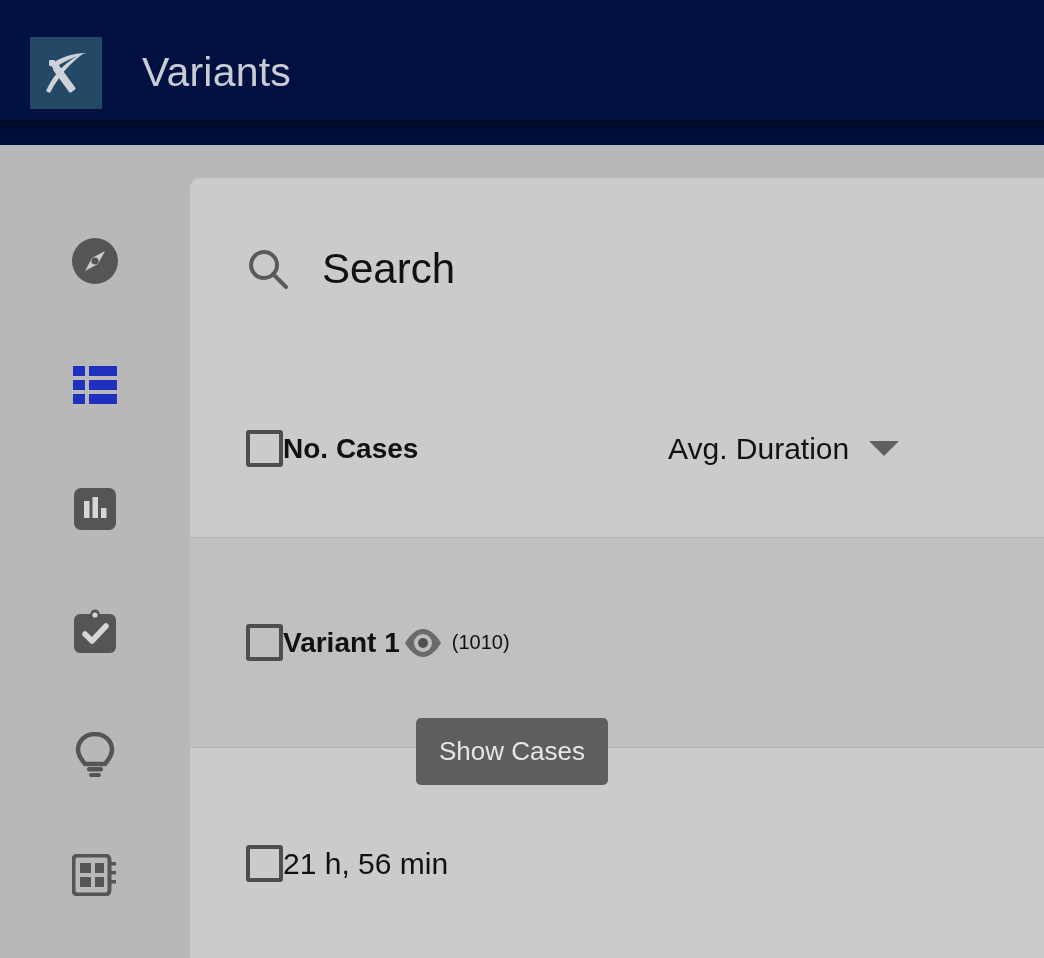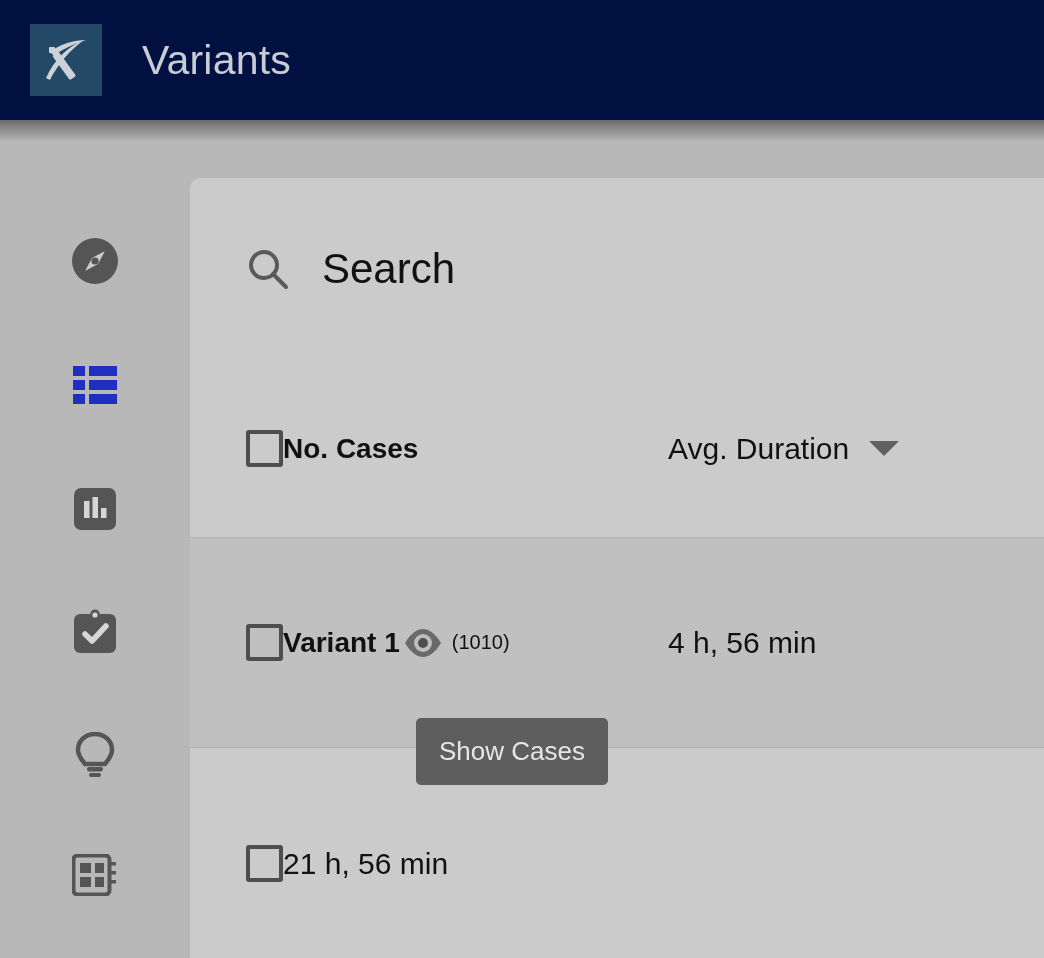--- a/index.html
+++ b/index.html
@@ -10,21 +10,21 @@
     overflow: hidden;
     background: #b8b8b8;
     font-family: "Liberation Sans", sans-serif;
   }
 
   
   .app-header {
     position: absolute;
     top: 0; left: 0;
     width: 1044px;
-    height: 120px;
+    height: 145px;
     background: #001141;
     display: flex;
     align-items: center;
     z-index: 30;
   }
   .app-header::after {
     content: "";
     position: absolute;
     left: 0; top: 120px;
     width: 100%;
@@ -350,23 +350,20 @@
       <span class="variant-label">Variant 1</span>
       <span class="eye-btn" style="position:relative;z-index:6;margin-left:4px;">
         <svg width="38" height="38" viewBox="0 0 38 38">
           <path d="M1 19 C7 9 13.5 5 19 5 C24.5 5 31 9 37 19 C31 29 24.5 33 19 33 C13.5 33 7 29 1 19 Z" fill="#6a6a6a"></path>
           <circle cx="19" cy="19" r="9" fill="#bdbdbd"></circle>
           <circle cx="19" cy="19" r="5" fill="#4f4f4f"></circle>
         </svg>
       </span>
       <span class="variant-count" style="position:relative;z-index:6;">(1010)</span>
     </div>
-    <div class="col-duration">
-      <span class="duration-val">4 h, 56 min</span>
-    </div>
   </div>
 
   <div class="row row-variant2">
     <div class="checkbox"></div>
     <div class="col-duration">
       <span class="duration-val">21 h, 56 min</span>
     </div>
   </div>
 
 </div>

